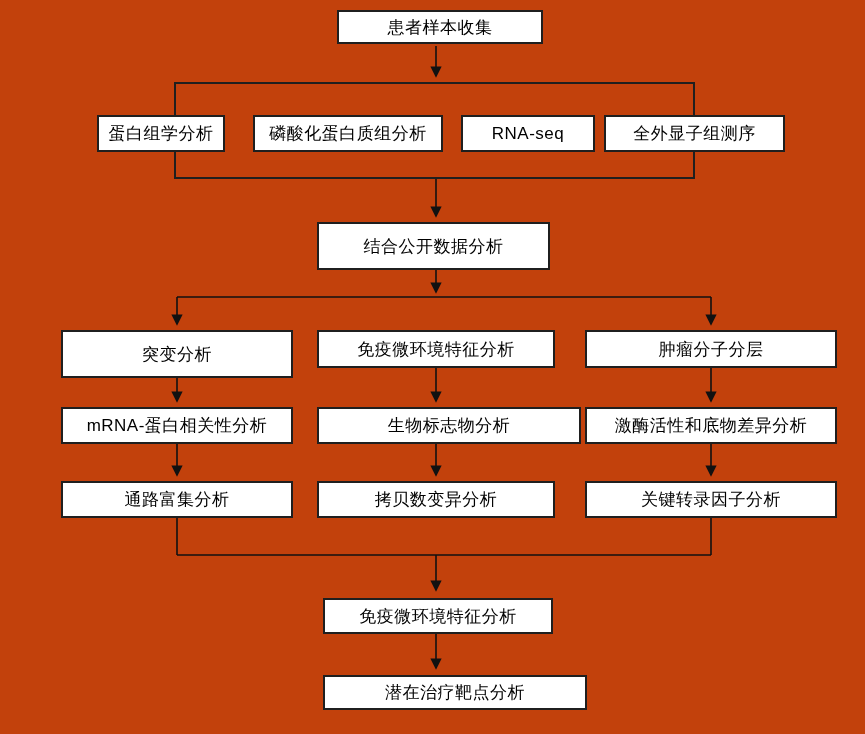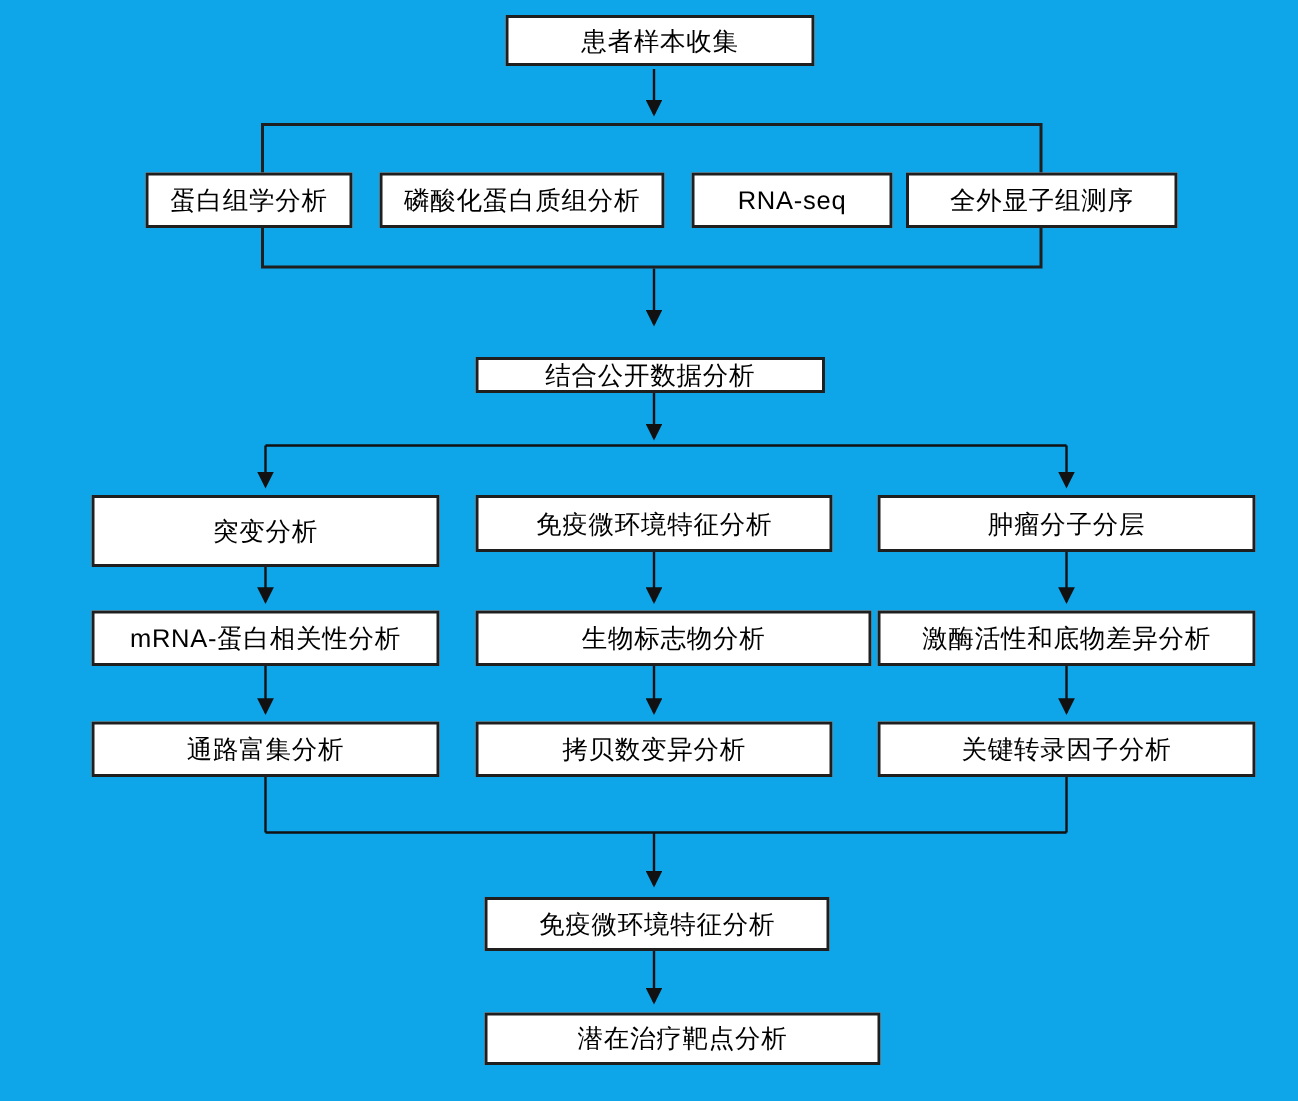--- a/index.html
+++ b/index.html
@@ -1,20 +1,20 @@
 <!DOCTYPE html>
 <html><head>
 <meta charset="utf-8">
 <style>
   html, body { margin: 0; padding: 0; background: #ffffff; }
   .canvas {
     position: relative;
     width: 865px;
     height: 734px;
-    background: #0ea5e9;
+    background: #c2410c;
     font-family: "Liberation Sans", "DejaVu Sans", sans-serif;
     overflow: hidden;
   }
   .node {
     position: absolute;
     box-sizing: border-box;
     background: #ffffff;
     border: 2px solid #1f1f1f;
     color: #000000;
     font-size: 17px;
@@ -84,29 +84,29 @@
       <line class="edge" x1="436" y1="555" x2="436" y2="590" marker-end="url(#arrow)"></line>
 
       <line class="edge" x1="436" y1="634" x2="436" y2="668" marker-end="url(#arrow)"></line>
     </g>
   </svg>
 
   <div class="group-rect" style="left:174px; top:82px; width:521px; height:97px"></div>
 
   <div class="node" style="left:337px; top:10px; width:206px; height:34px">患者样本收集</div>
 
-  <div class="node" style="left:97px; top:115px; width:138px; height:37px">蛋白组学分析</div>
+  <div class="node" style="left:97px; top:115px; width:128px; height:37px">蛋白组学分析</div>
 
   <div class="node" style="left:253px; top:115px; width:190px; height:37px">磷酸化蛋白质组分析</div>
 
   <div class="node" style="left:461px; top:115px; width:134px; height:37px">RNA-seq</div>
 
   <div class="node" style="left:604px; top:115px; width:181px; height:37px">全外显子组测序</div>
 
-  <div class="node" style="left:317px; top:238px; width:233px; height:24px">结合公开数据分析</div>
+  <div class="node" style="left:317px; top:222px; width:233px; height:48px">结合公开数据分析</div>
 
   <div class="node" style="left:61px; top:330px; width:232px; height:48px">突变分析</div>
 
   <div class="node" style="left:317px; top:330px; width:238px; height:38px">免疫微环境特征分析</div>
 
   <div class="node" style="left:585px; top:330px; width:252px; height:38px">肿瘤分子分层</div>
 
   <div class="node" style="left:61px; top:407px; width:232px; height:37px">mRNA-蛋白相关性分析</div>
 
   <div class="node" style="left:317px; top:407px; width:264px; height:37px">生物标志物分析</div>

